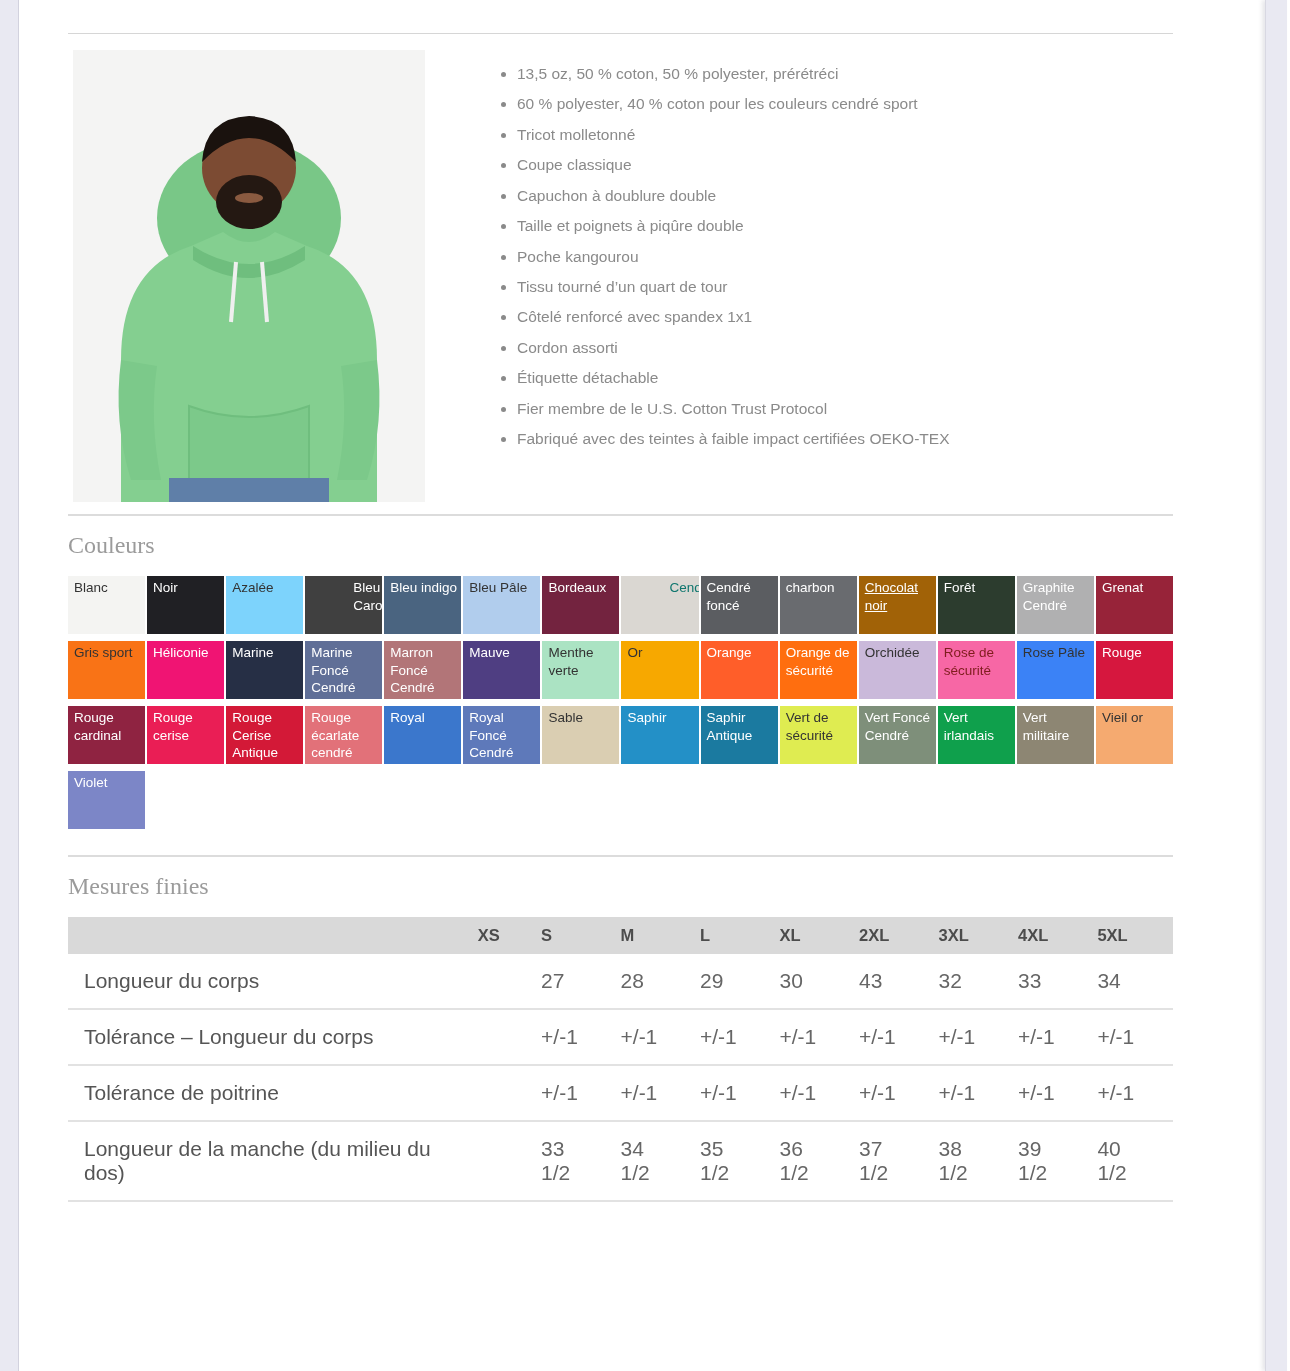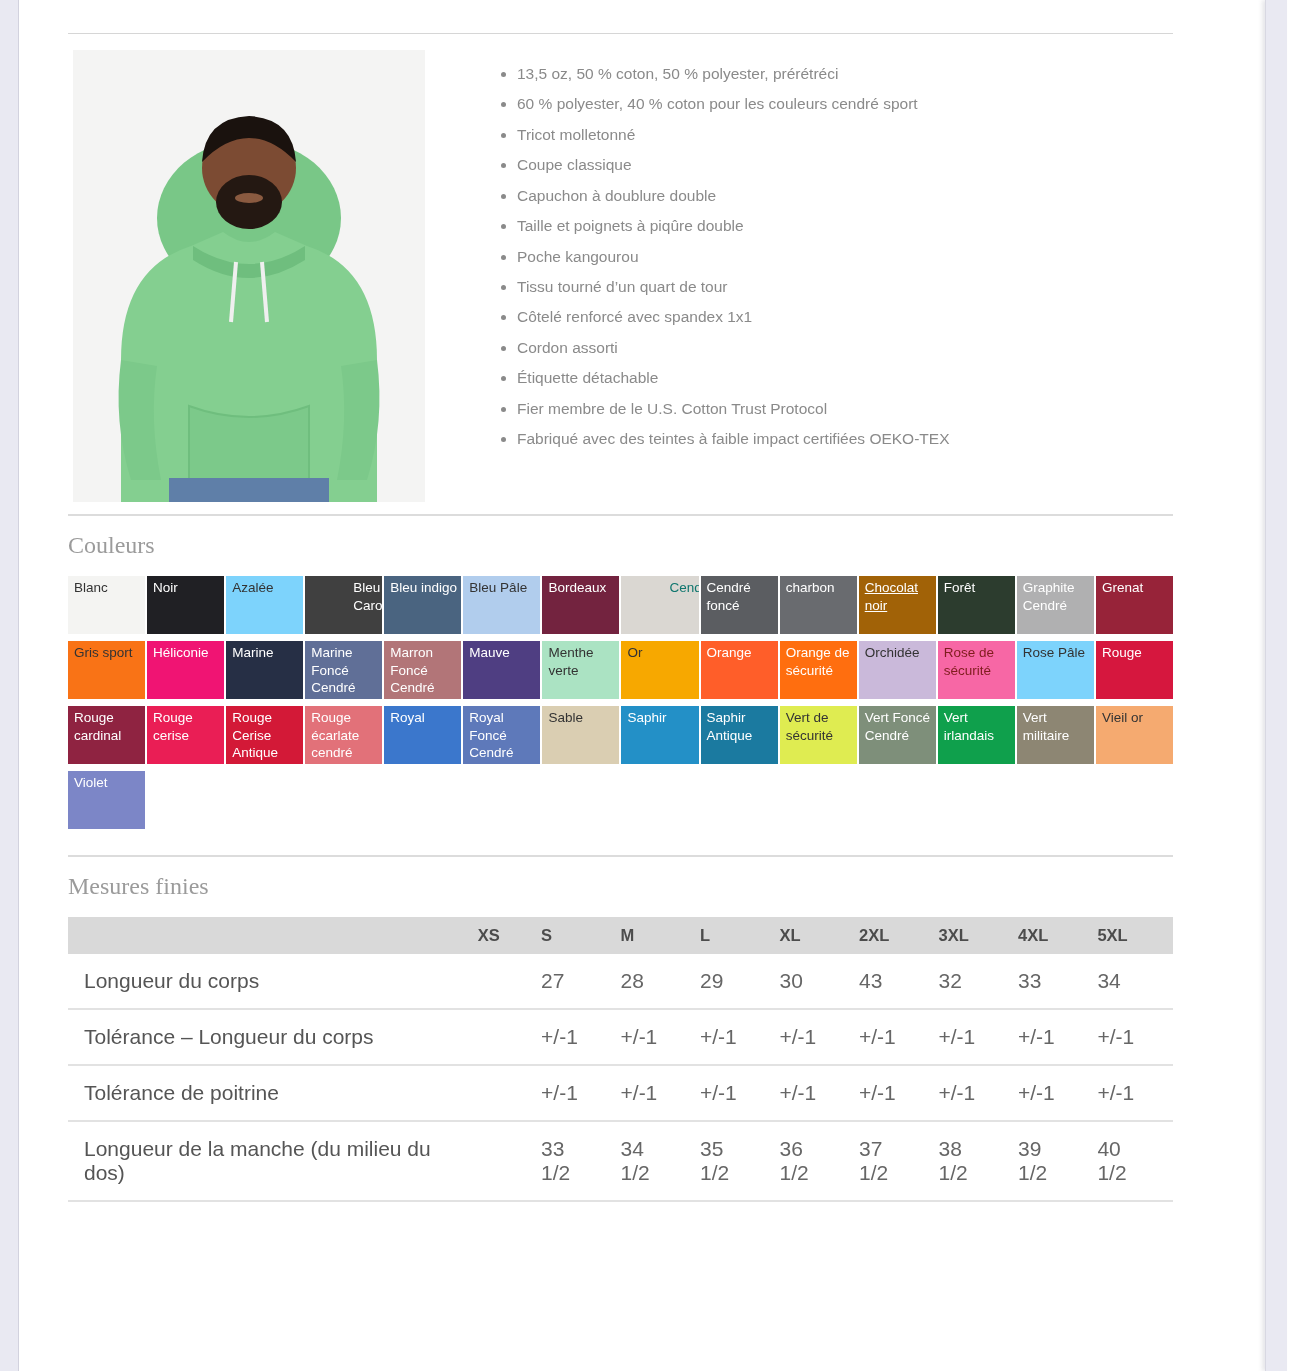--- a/index.html
+++ b/index.html
@@ -152,21 +152,21 @@
         <div class="swatch" style="background: rgb(38, 47, 69); color: rgb(255, 255, 255);">Marine</div>
         <div class="swatch" style="background: rgb(96, 111, 151); color: rgb(255, 255, 255);">Marine Foncé Cendré</div>
         <div class="swatch" style="background: rgb(178, 117, 120); color: rgb(255, 255, 255);">Marron Foncé Cendré</div>
         <div class="swatch" style="background: rgb(79, 62, 130); color: rgb(255, 255, 255);">Mauve</div>
         <div class="swatch" style="background: rgb(171, 227, 195); color: rgb(51, 51, 51);">Menthe verte</div>
         <div class="swatch" style="background: rgb(247, 168, 0); color: rgb(51, 51, 51);">Or</div>
         <div class="swatch" style="background: rgb(255, 94, 41); color: rgb(255, 255, 255);">Orange</div>
         <div class="swatch" style="background: rgb(255, 110, 15); color: rgb(255, 255, 255);">Orange de sécurité</div>
         <div class="swatch" style="background: rgb(202, 185, 218); color: rgb(51, 51, 51);">Orchidée</div>
         <div class="swatch" style="background: rgb(247, 103, 165); color: #7f1d1d;">Rose de sécurité</div>
-        <div class="swatch" style="background: #7dd3fc; color: rgb(51, 51, 51);">Rose Pâle</div>
+        <div class="swatch" style="background: #3b82f6; color: rgb(51, 51, 51);">Rose Pâle</div>
         <div class="swatch" style="background: rgb(214, 23, 62); color: rgb(255, 255, 255);">Rouge</div>
         <div class="swatch" style="background: rgb(143, 35, 65); color: rgb(255, 255, 255);">Rouge cardinal</div>
         <div class="swatch" style="background: rgb(234, 30, 85); color: rgb(255, 255, 255);">Rouge cerise</div>
         <div class="swatch" style="background: rgb(211, 25, 55); color: rgb(255, 255, 255);">Rouge Cerise Antique</div>
         <div class="swatch" style="background: rgb(226, 113, 121); color: rgb(255, 255, 255);">Rouge écarlate cendré</div>
         <div class="swatch" style="background: rgb(59, 119, 204); color: rgb(255, 255, 255);">Royal</div>
         <div class="swatch" style="background: rgb(94, 121, 186); color: rgb(255, 255, 255);">Royal Foncé Cendré</div>
         <div class="swatch" style="background: rgb(218, 206, 178); color: rgb(51, 51, 51);">Sable</div>
         <div class="swatch" style="background: rgb(35, 144, 199); color: rgb(255, 255, 255);">Saphir</div>
         <div class="swatch" style="background: rgb(27, 122, 160); color: rgb(255, 255, 255);">Saphir Antique</div>

